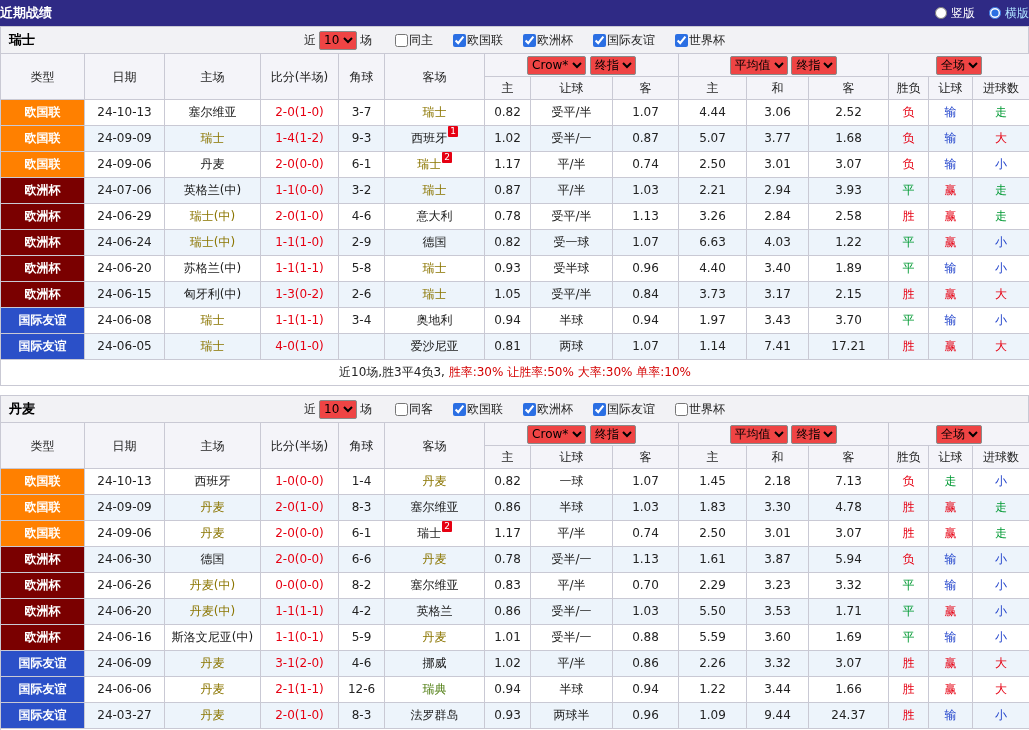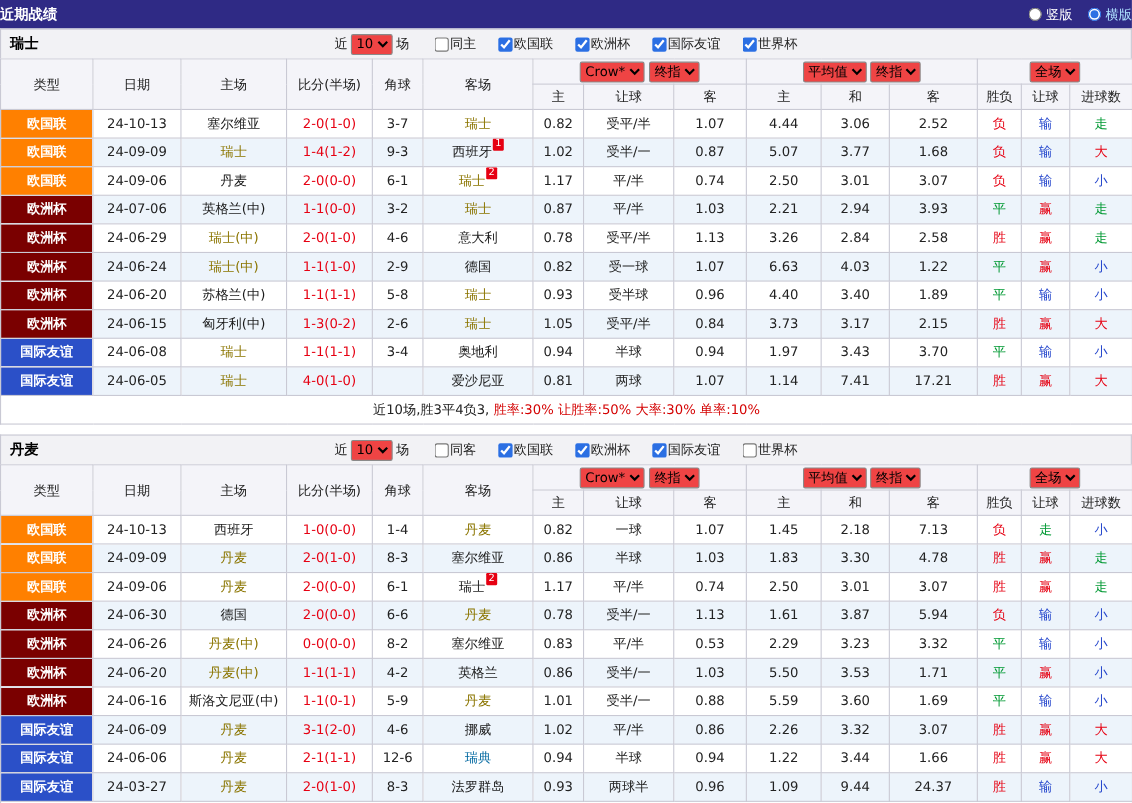--- a/index.html
+++ b/index.html
@@ -490,21 +490,21 @@
         </tr>
         <tr>
           <td class="type-badge" style="background: rgb(122, 0, 0);">欧洲杯</td>
           <td>24-06-26</td>
           <td><span style="color: rgb(139, 117, 0);">丹麦(中)</span></td>
           <td class="score">0-0(0-0)</td>
           <td>8-2</td>
           <td><span style="color: rgb(26, 26, 26);">塞尔维亚</span></td>
           <td>0.83</td>
           <td>平/半</td>
-          <td>0.53</td>
+          <td>0.70</td>
           <td>2.29</td>
           <td>3.23</td>
           <td>3.32</td>
           <td style="color: rgb(0, 153, 51);">平</td>
           <td style="color: rgb(34, 68, 204);">输</td>
           <td style="color: rgb(34, 68, 204);">小</td>
         </tr>
         <tr>
           <td class="type-badge" style="background: rgb(122, 0, 0);">欧洲杯</td>
           <td>24-06-20</td>
@@ -555,21 +555,21 @@
           <td style="color: rgb(230, 0, 18);">胜</td>
           <td style="color: rgb(230, 0, 18);">赢</td>
           <td style="color: rgb(230, 0, 18);">大</td>
         </tr>
         <tr>
           <td class="type-badge" style="background: rgb(43, 80, 200);">国际友谊</td>
           <td>24-06-06</td>
           <td><span style="color: rgb(139, 117, 0);">丹麦</span></td>
           <td class="score">2-1(1-1)</td>
           <td>12-6</td>
-          <td><span style="color: #0369a1;">瑞典</span></td>
+          <td><span style="color: #4d7c0f;">瑞典</span></td>
           <td>0.94</td>
           <td>半球</td>
           <td>0.94</td>
           <td>1.22</td>
           <td>3.44</td>
           <td>1.66</td>
           <td style="color: rgb(230, 0, 18);">胜</td>
           <td style="color: rgb(230, 0, 18);">赢</td>
           <td style="color: rgb(230, 0, 18);">大</td>
         </tr>

